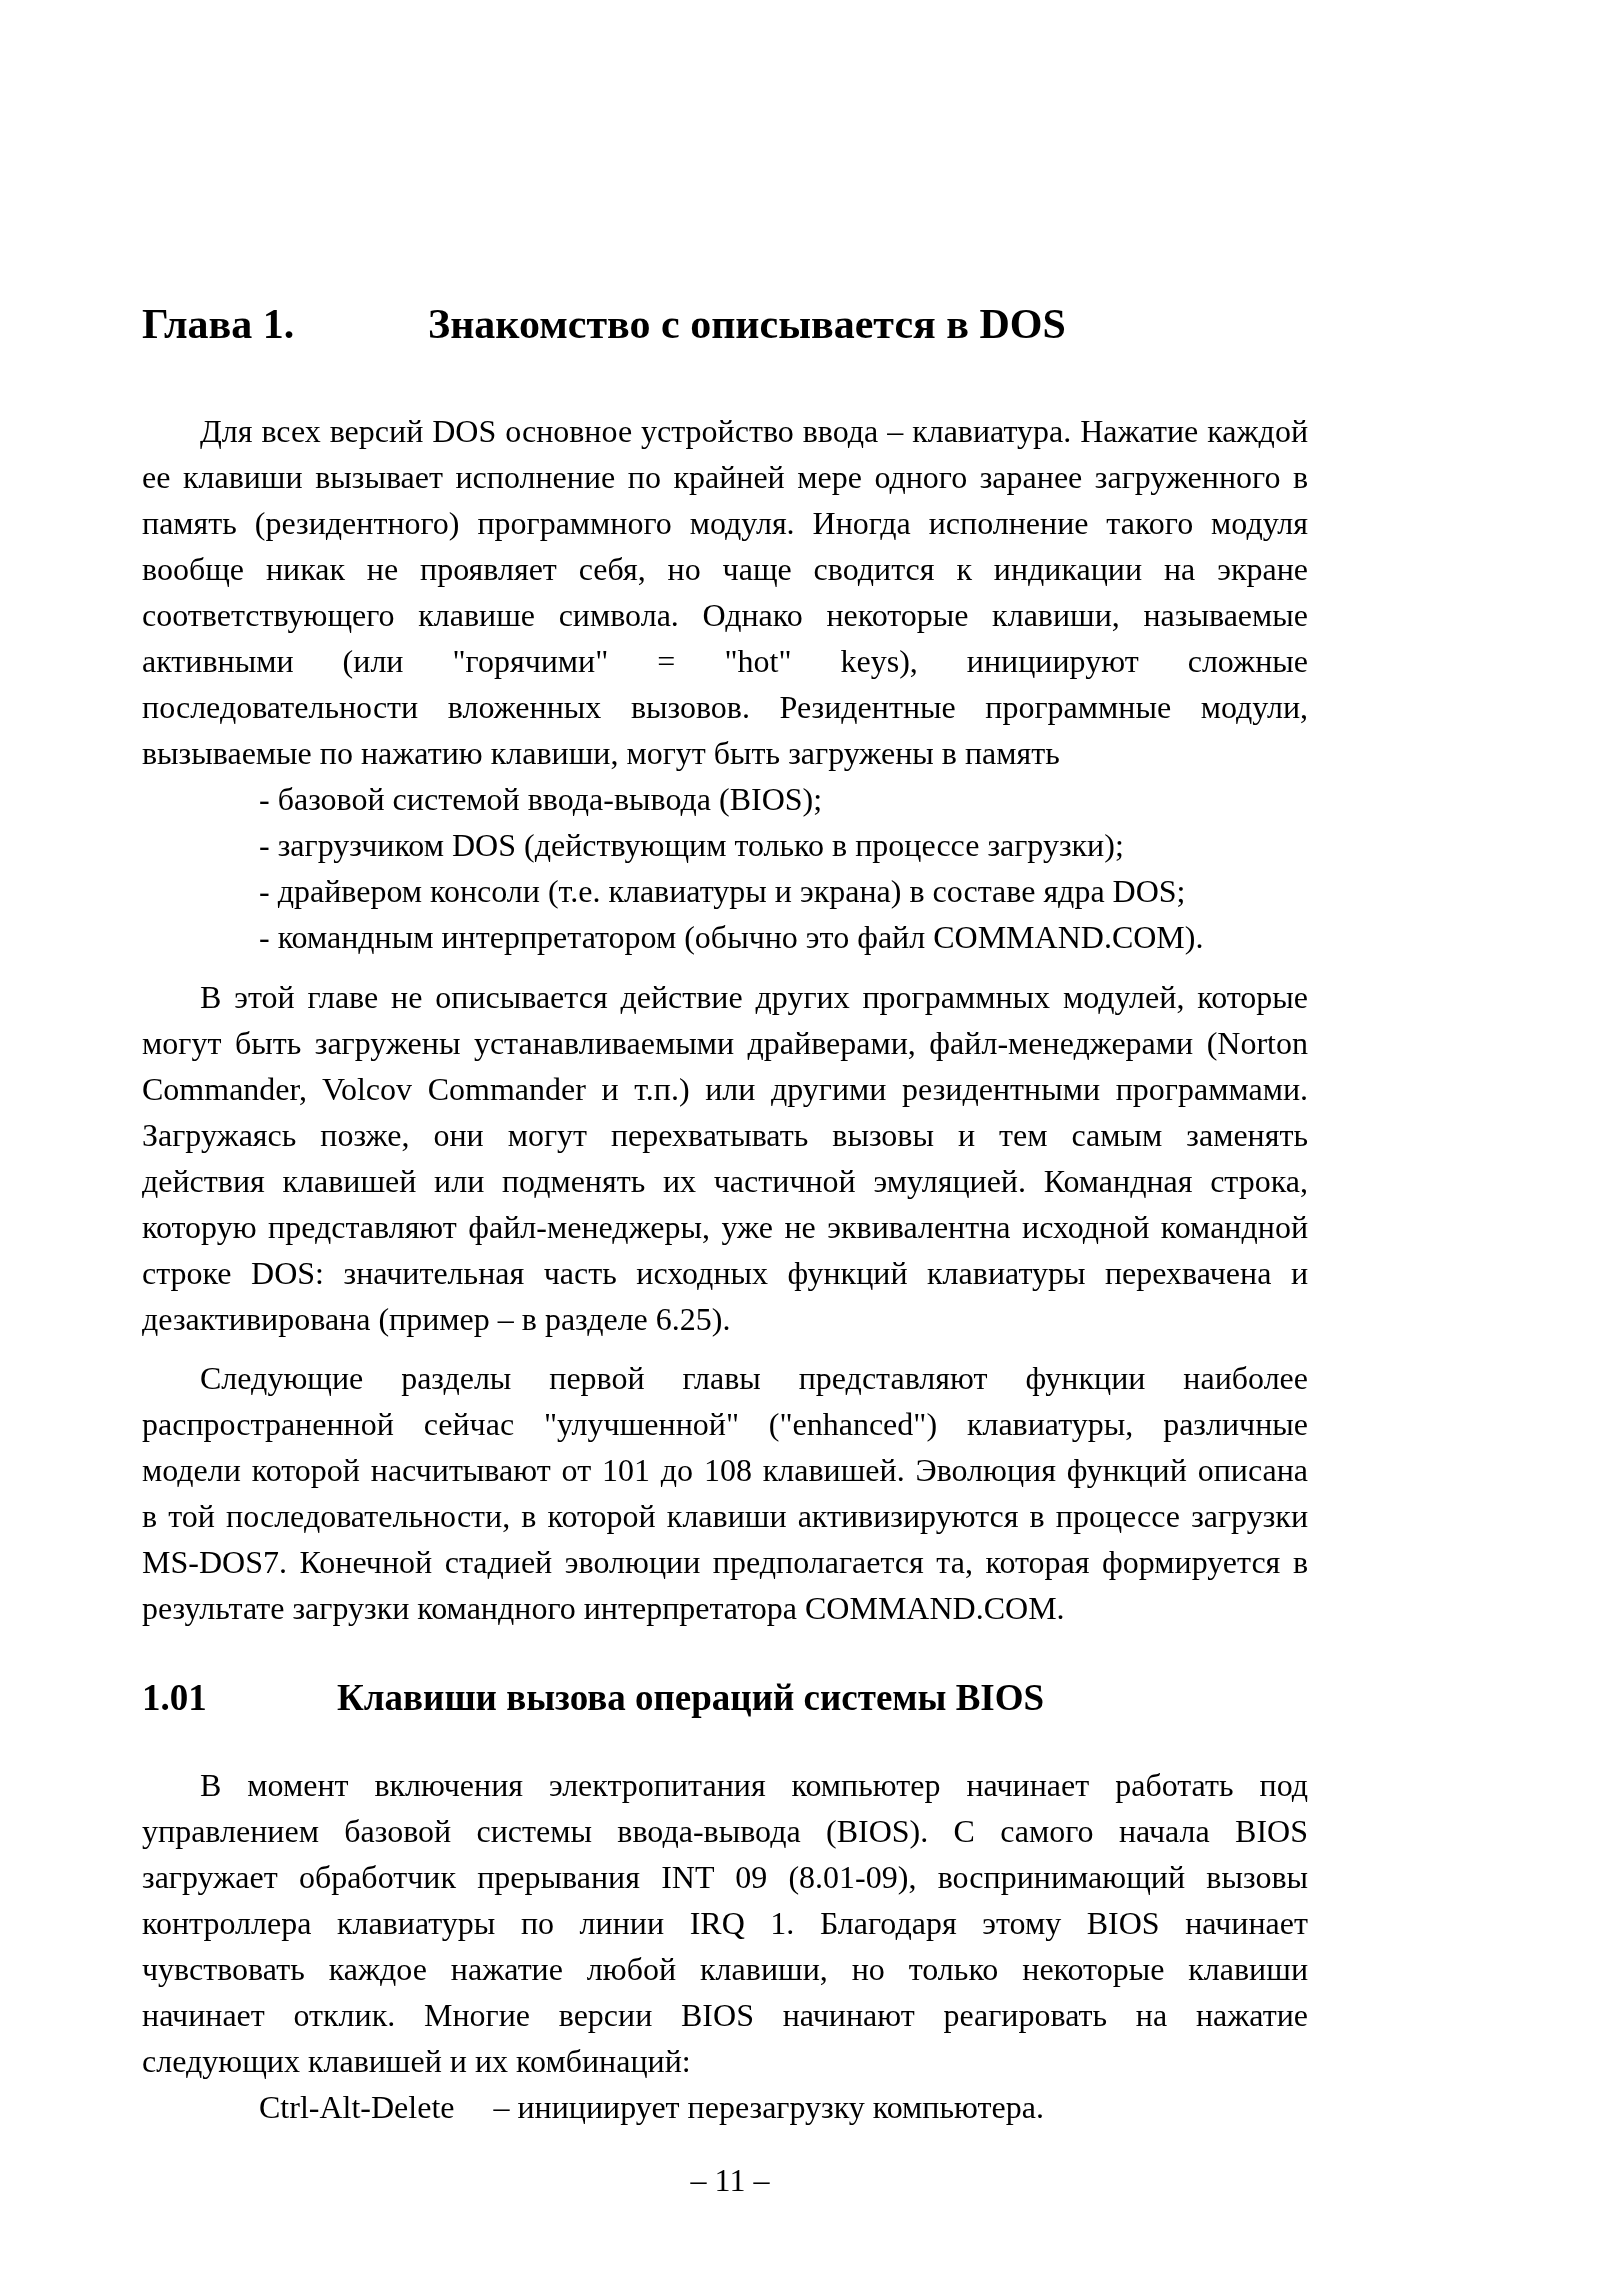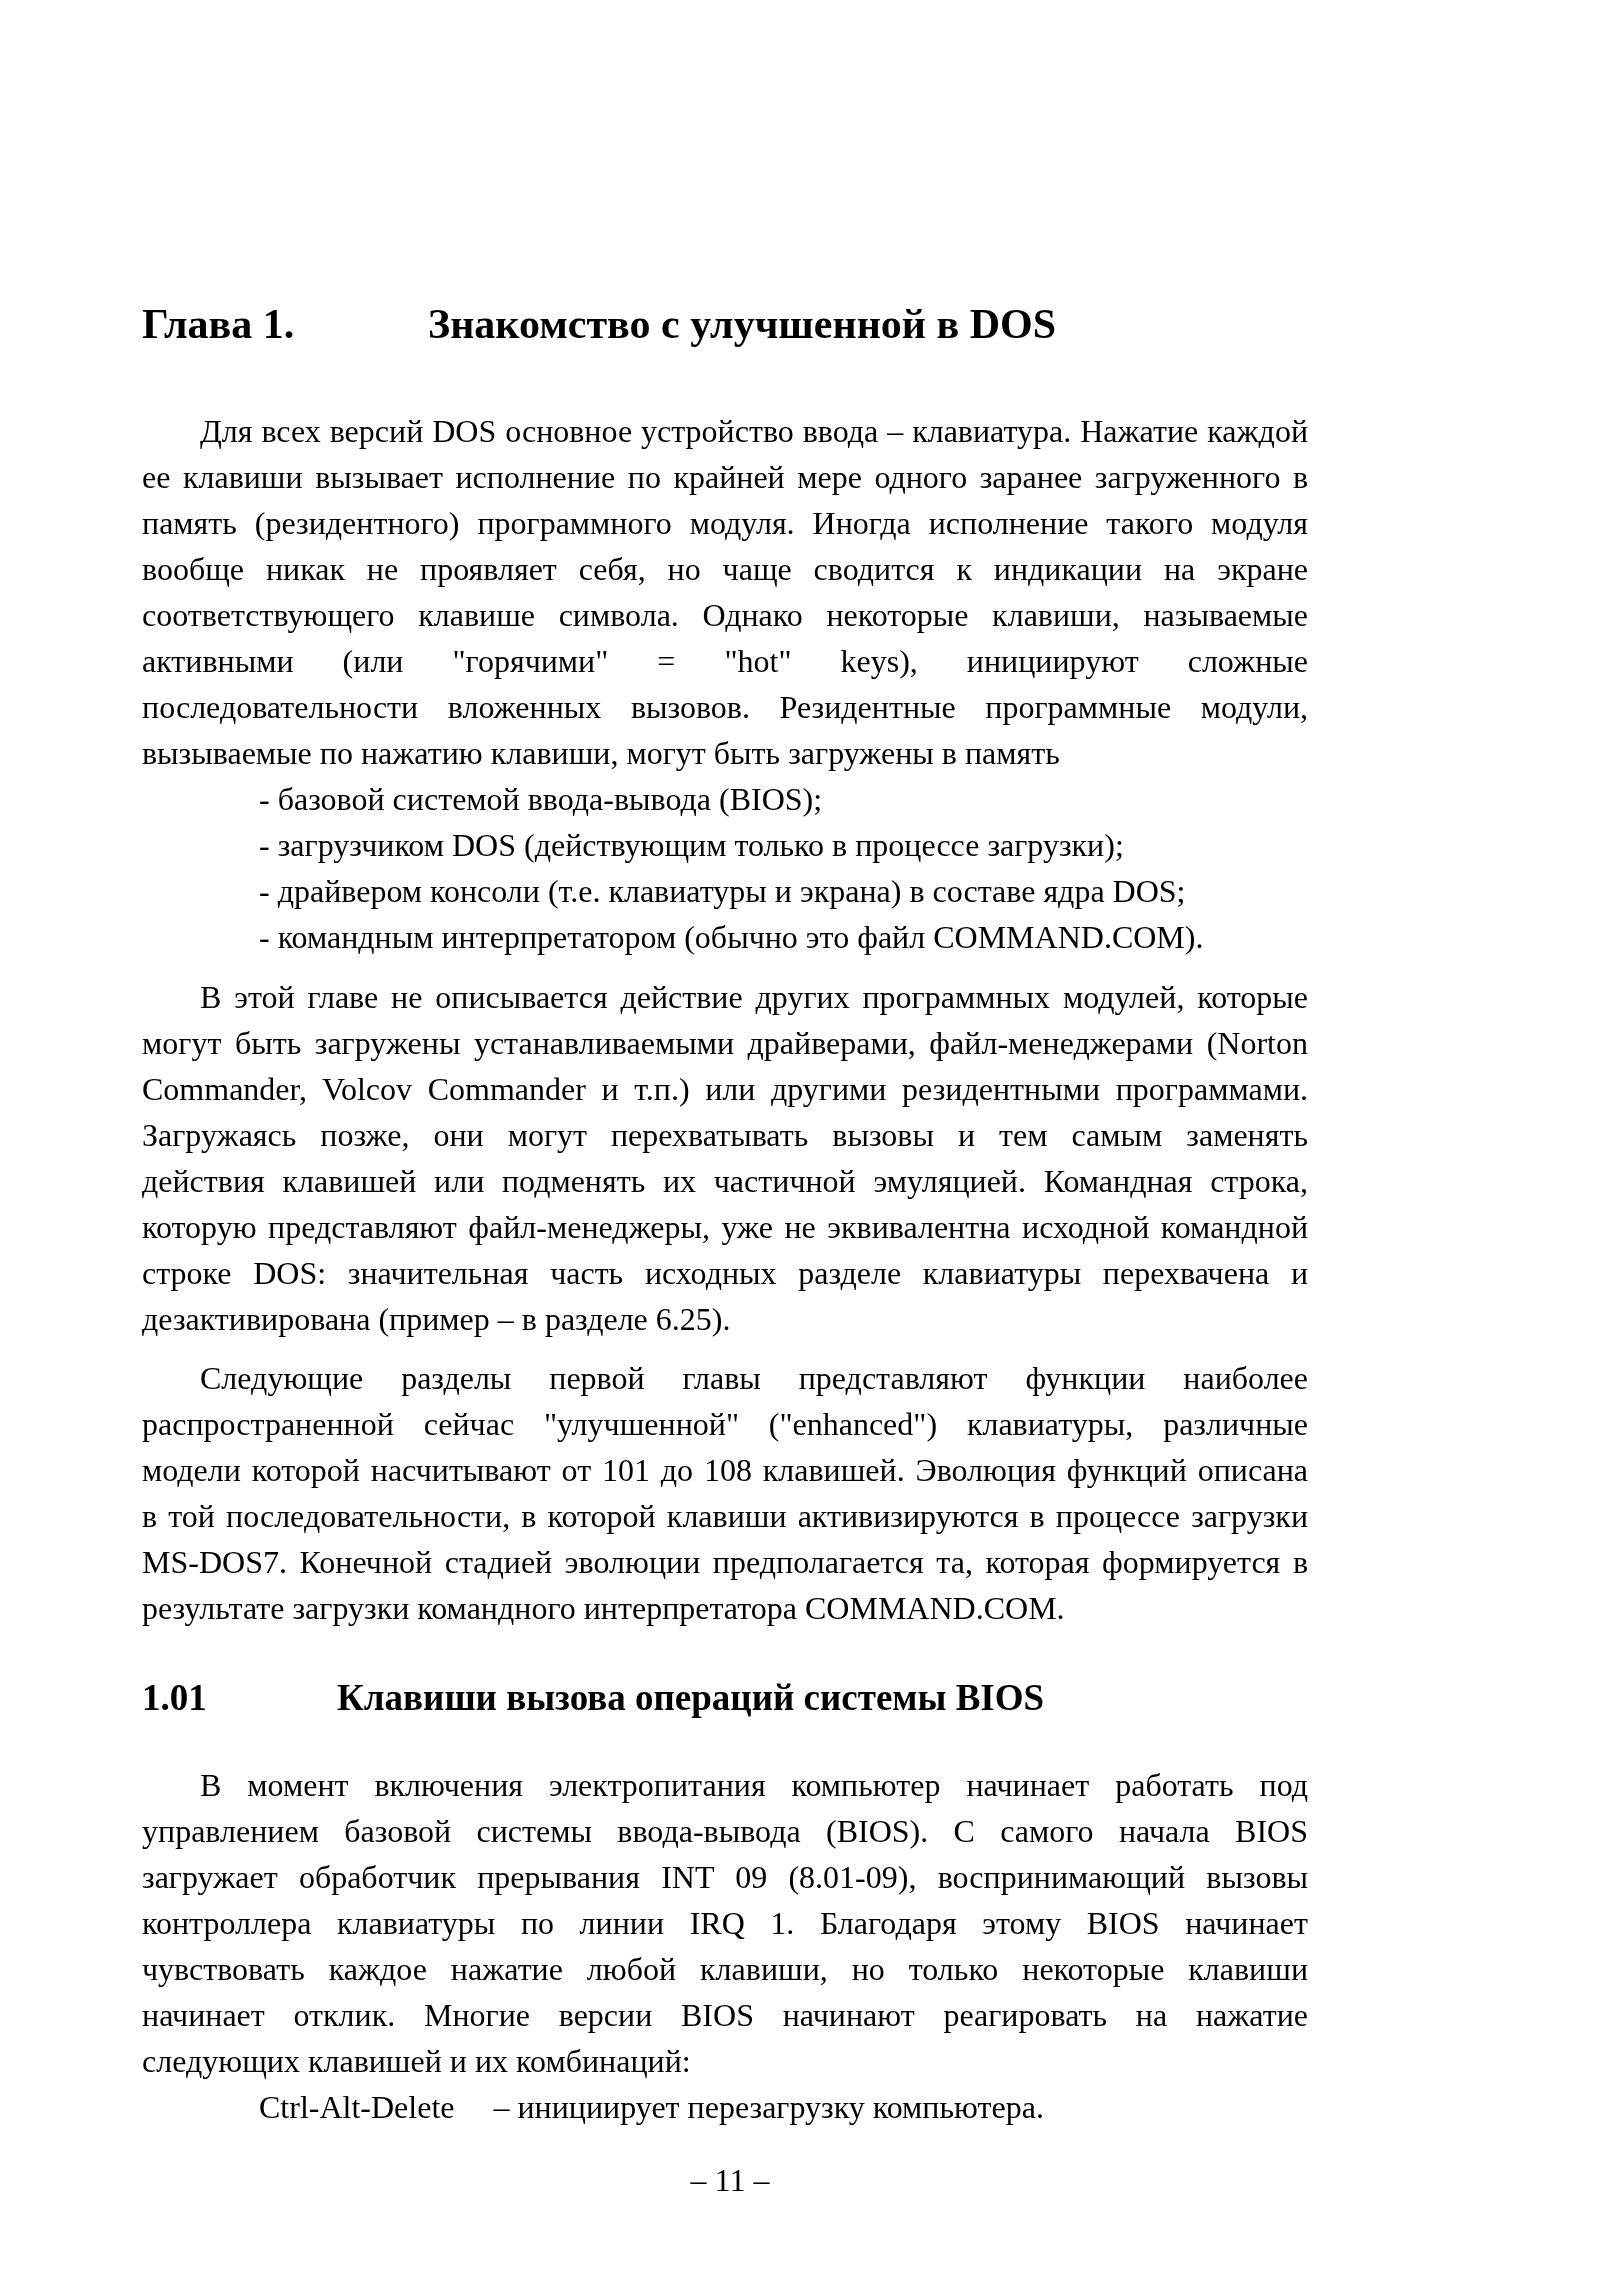--- a/index.html
+++ b/index.html
@@ -71,21 +71,21 @@
     line-height: 45px;
   }
 </style>
 </head>
 <body>
 
 <div class="page">
 
   <div class="chapter-heading">
     <span class="num">Глава 1.</span>
-    <span class="ttl">Знакомство с улучшенной в DOS</span>
+    <span class="ttl">Знакомство с описывается в DOS</span>
   </div>
 
   <div class="para p1">
     <div class="ln ind">Для всех версий DOS основное устройство ввода – клавиатура. Нажатие каждой</div>
     <div class="ln">ее клавиши вызывает исполнение по крайней мере одного заранее загруженного в</div>
     <div class="ln">память (резидентного) программного модуля. Иногда исполнение такого модуля</div>
     <div class="ln">вообще никак не проявляет себя, но чаще сводится к индикации на экране</div>
     <div class="ln">соответствующего клавише символа. Однако некоторые клавиши, называемые</div>
     <div class="ln">активными (или "горячими" = "hot" keys), инициируют сложные</div>
     <div class="ln">последовательности вложенных вызовов. Резидентные программные модули,</div>
@@ -99,21 +99,21 @@
     <div class="ln left li-ind">- командным интерпретатором (обычно это файл COMMAND.COM).</div>
   </div>
 
   <div class="para p2">
     <div class="ln ind">В этой главе не описывается действие других программных модулей, которые</div>
     <div class="ln">могут быть загружены устанавливаемыми драйверами, файл-менеджерами (Norton</div>
     <div class="ln">Commander, Volcov Commander и т.п.) или другими резидентными программами.</div>
     <div class="ln">Загружаясь позже, они могут перехватывать вызовы и тем самым заменять</div>
     <div class="ln">действия клавишей или подменять их частичной эмуляцией. Командная строка,</div>
     <div class="ln">которую представляют файл-менеджеры, уже не эквивалентна исходной командной</div>
-    <div class="ln">строке DOS: значительная часть исходных разделе клавиатуры перехвачена и</div>
+    <div class="ln">строке DOS: значительная часть исходных функций клавиатуры перехвачена и</div>
     <div class="ln left">дезактивирована (пример – в разделе 6.25).</div>
   </div>
 
   <div class="para p3">
     <div class="ln ind">Следующие разделы первой главы представляют функции наиболее</div>
     <div class="ln">распространенной сейчас "улучшенной" ("enhanced") клавиатуры, различные</div>
     <div class="ln">модели которой насчитывают от 101 до 108 клавишей. Эволюция функций описана</div>
     <div class="ln">в той последовательности, в которой клавиши активизируются в процессе загрузки</div>
     <div class="ln">MS-DOS7. Конечной стадией эволюции предполагается та, которая формируется в</div>
     <div class="ln left">результате загрузки командного интерпретатора COMMAND.COM.</div>

